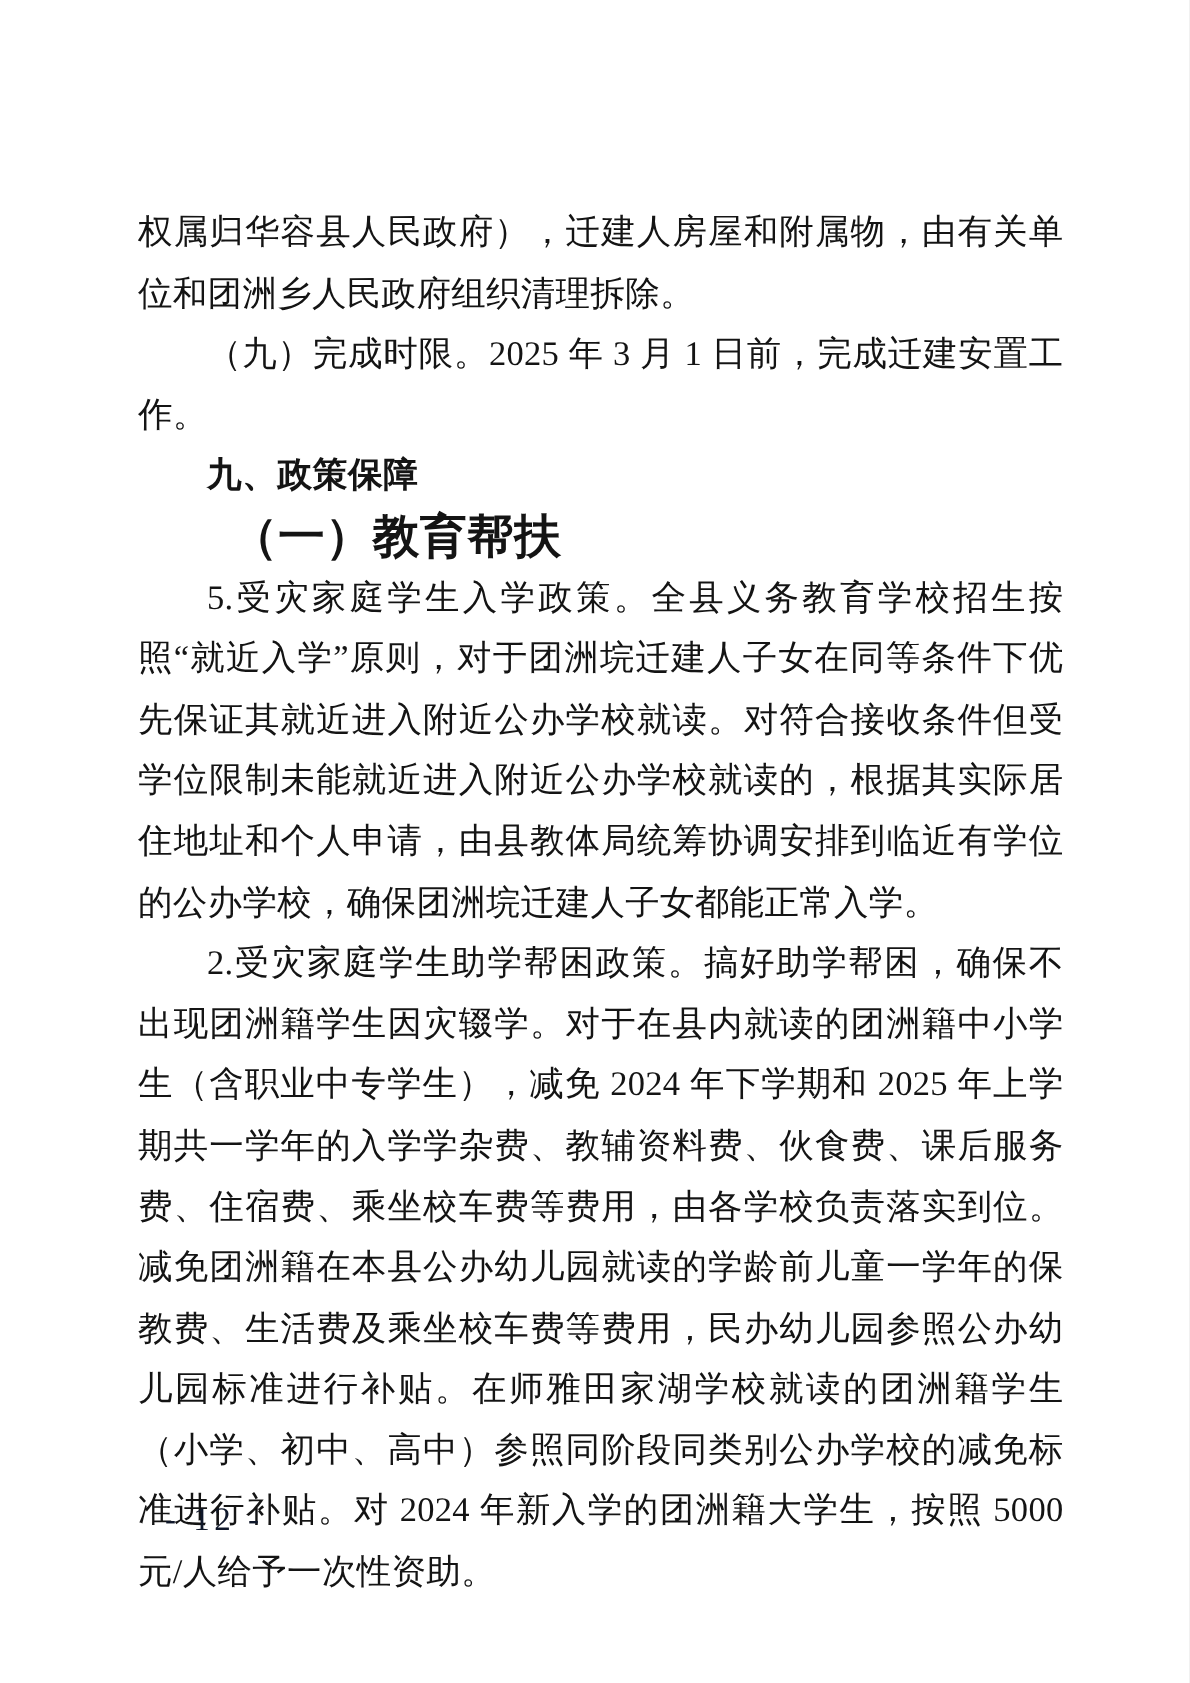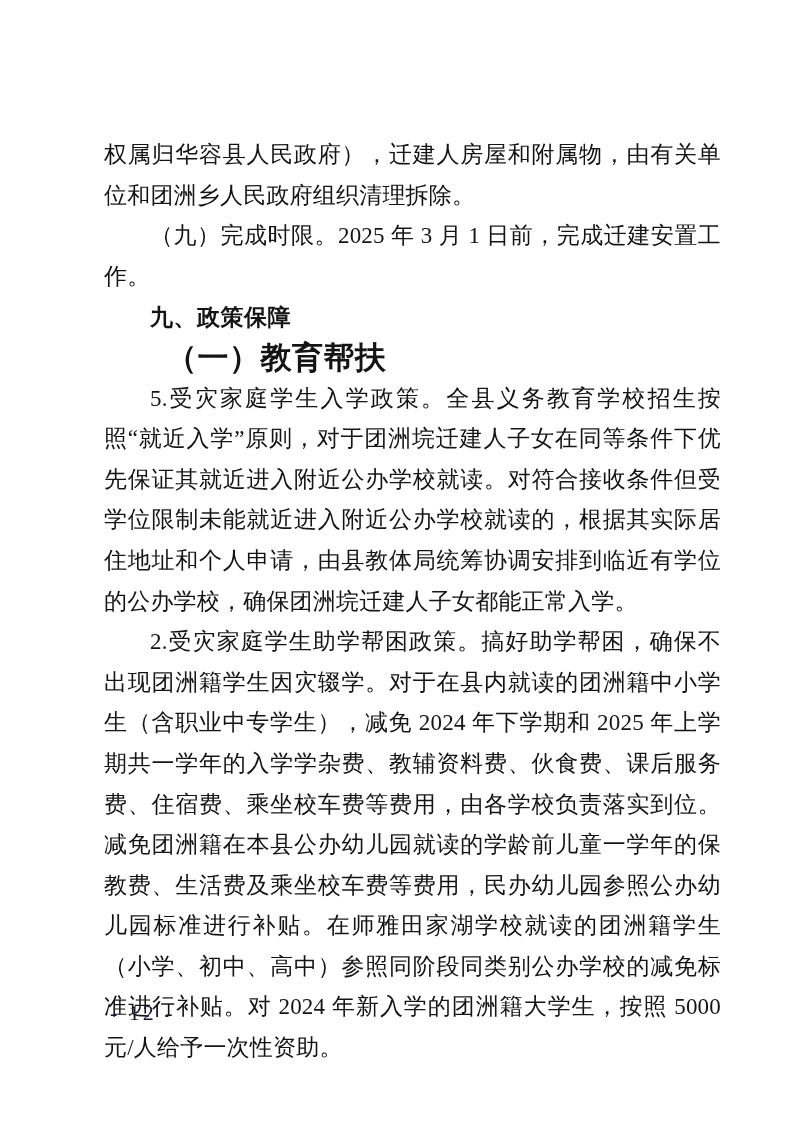--- a/index.html
+++ b/index.html
@@ -12,21 +12,21 @@
     width: 793px;
     height: 1122px;
     margin: 0 auto;
     background: #ffffff;
     overflow: hidden;
     font-family: "Liberation Serif", "DejaVu Serif", serif;
     color: #141414;
   }
   .doc-body {
     position: absolute;
-    left: 104px;
+    left: 92px;
     top: 135px;
     width: 617px;
     font-size: 23px;
     line-height: 40.6px;
     letter-spacing: 0.2px;
     text-align: justify;
     text-justify: inter-ideograph;
   }
   .para {
     margin: 0;
@@ -40,21 +40,21 @@
   .lead-bold {
     font-weight: 400;
   }
   h2.heading-black {
     margin: 0;
     padding: 0;
     text-indent: 2em;
     font-size: 23px;
     line-height: 40.6px;
     font-weight: 700;
-    font-family: Liberation Sans, sans-serif;
+    font-family: Liberation Serif, serif;
     letter-spacing: 0.5px;
   }
   h3.heading-kai {
     margin: 0;
     padding: 0;
     text-indent: 2em;
     font-size: 31px;
     line-height: 40.6px;
     font-weight: 700;
     letter-spacing: 0.5px;

